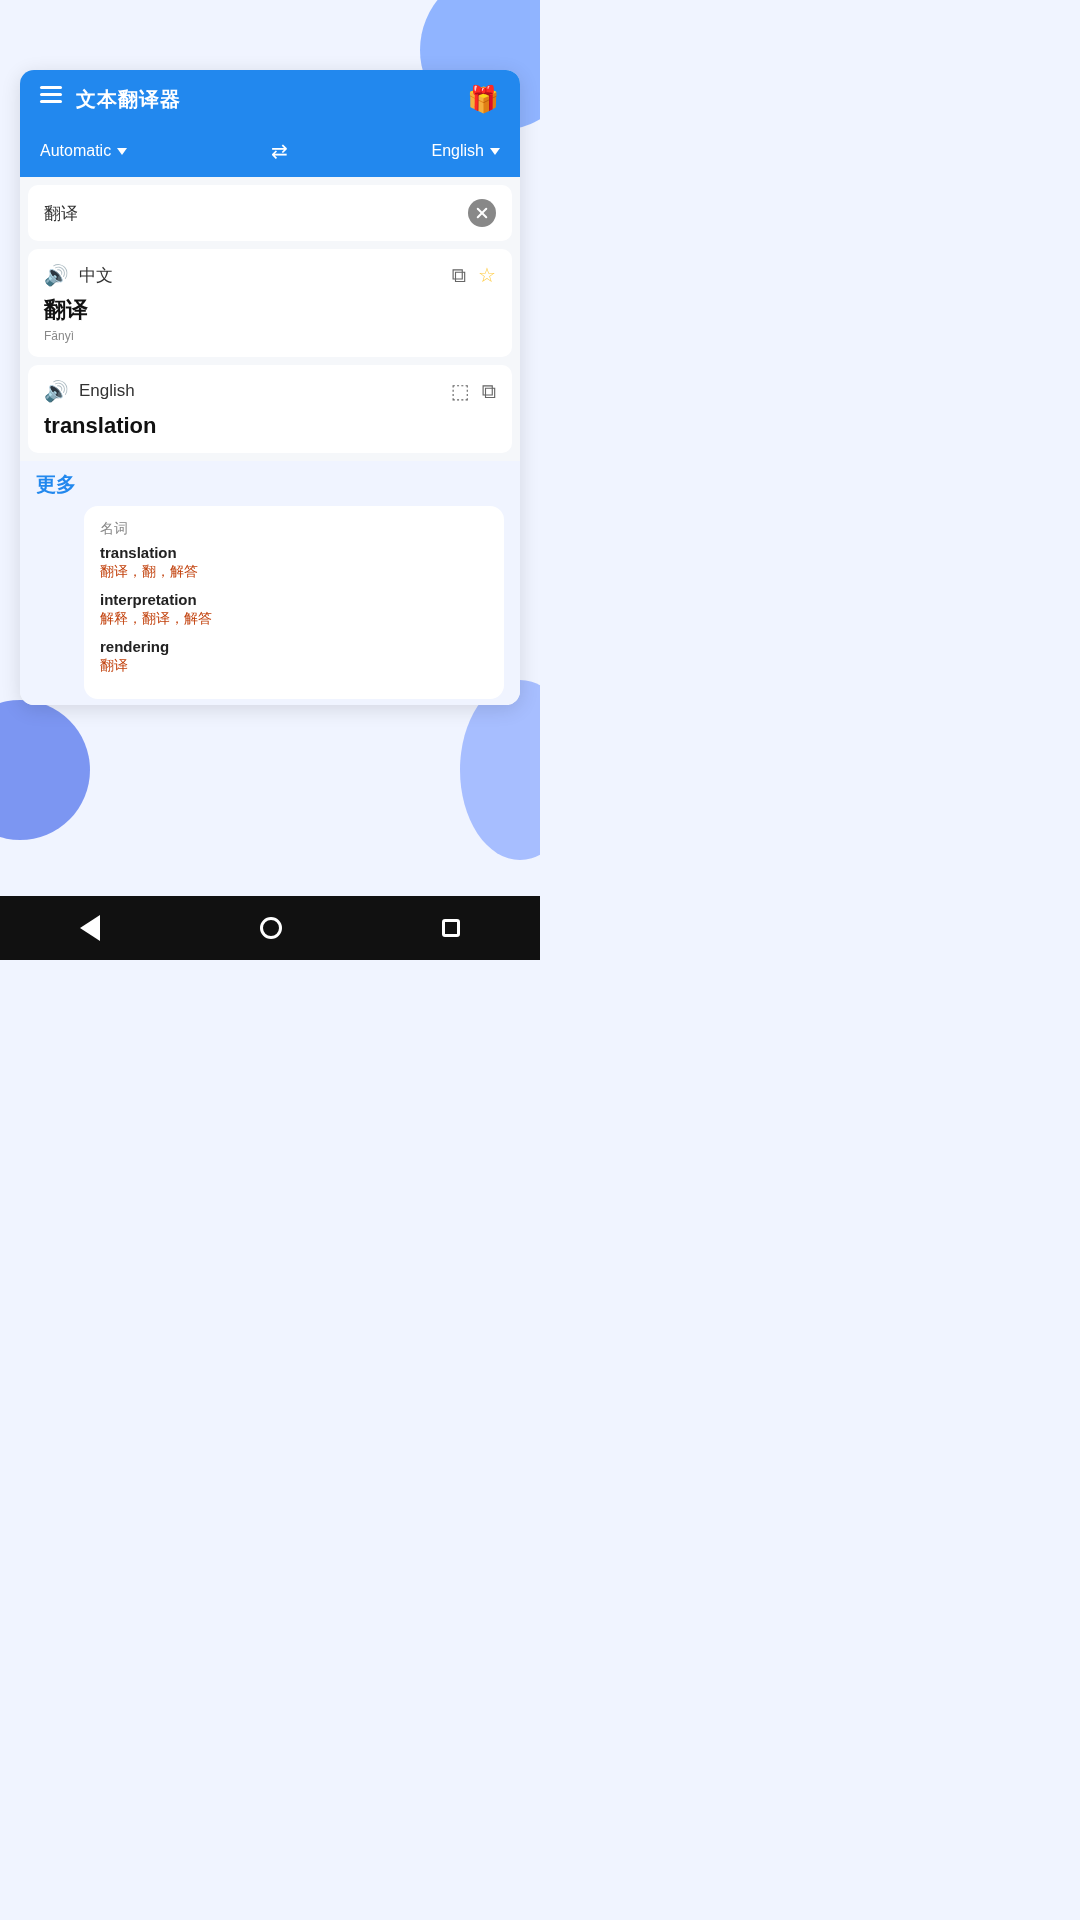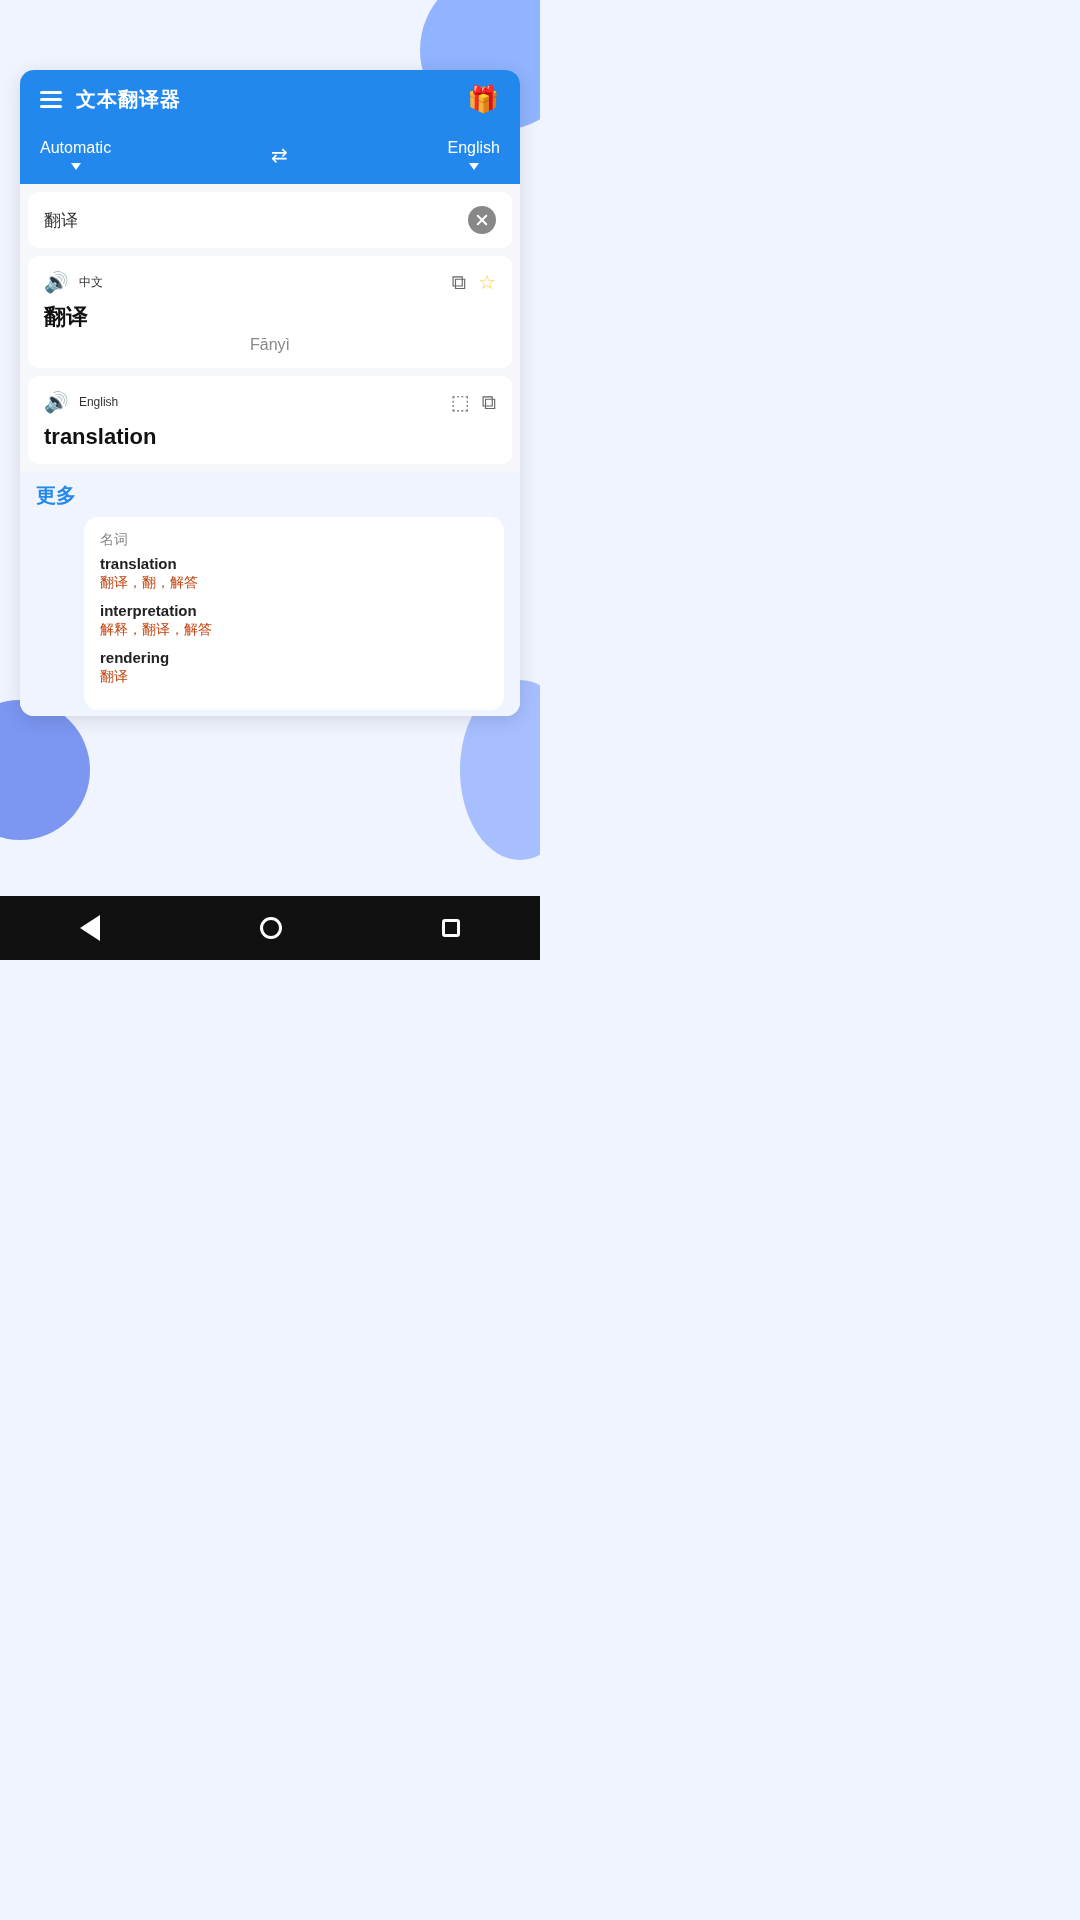--- a/index.html
+++ b/index.html
@@ -104,21 +104,21 @@
     
     .toolbar {
       background: #2288ee;
       padding: 14px 20px;
       display: flex;
       align-items: center;
       justify-content: space-between;
     }
     .toolbar-left {
       display: flex;
-      align-items: center;
+      align-items: flex-start;
       gap: 14px;
     }
     .hamburger-icon {
       display: flex;
       flex-direction: column;
       gap: 4px;
     }
     .hamburger-icon span {
       display: block;
       width: 22px;
@@ -145,21 +145,20 @@
       justify-content: space-between;
     }
     .lang-btn {
       display: flex;
       align-items: center;
       gap: 6px;
       color: white;
       font-size: 16px;
       font-weight: 500;
       cursor: pointer;
-      flex-direction: column;
     }
     .lang-btn .arrow-down {
       width: 0; height: 0;
       border-left: 5px solid transparent;
       border-right: 5px solid transparent;
       border-top: 7px solid white;
     }
     .swap-icon {
       color: white;
       font-size: 20px;
@@ -218,21 +217,21 @@
     .result-lang-info {
       display: flex;
       align-items: center;
       gap: 10px;
     }
     .speaker-icon {
       font-size: 20px;
       color: #333;
     }
     .lang-label {
-      font-size: 12px;
+      font-size: 17px;
       color: #333;
       font-weight: 500;
     }
     .result-actions {
       display: flex;
       align-items: center;
       gap: 12px;
     }
     .copy-icon, .star-icon, .open-icon {
       font-size: 20px;
@@ -240,23 +239,22 @@
       cursor: pointer;
     }
     .star-icon { color: #ffcc44; }
     .result-word {
       font-size: 22px;
       font-weight: 700;
       color: #111;
       margin-bottom: 4px;
     }
     .result-pinyin {
-      font-size: 16px;
+      font-size: 12px;
       color: #888;
-      text-align: center;
     }
 
     
     .english-card {
       background: white;
       margin: 0 8px 8px;
       border-radius: 10px;
       padding: 14px 16px;
     }
     .english-word {

